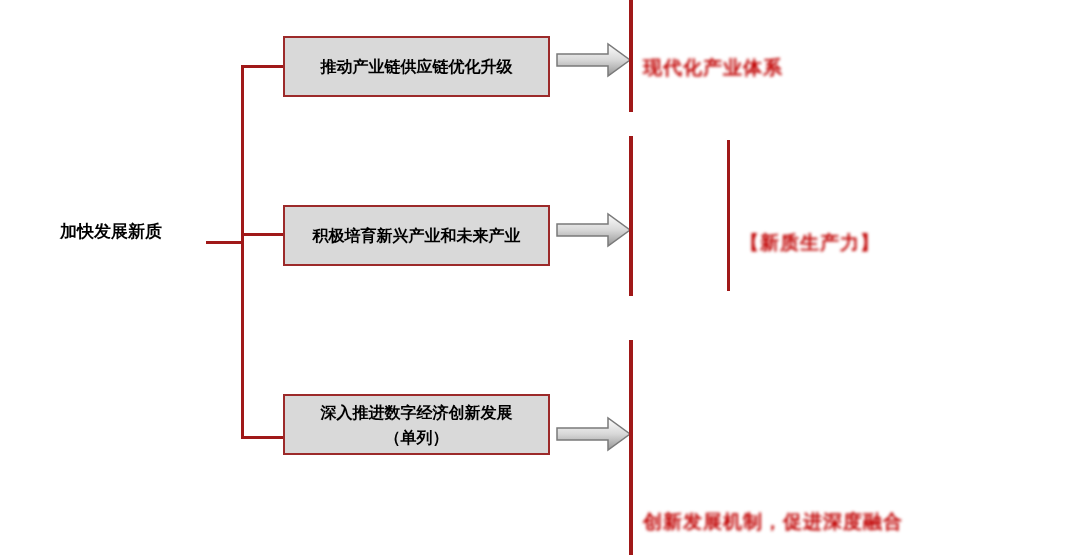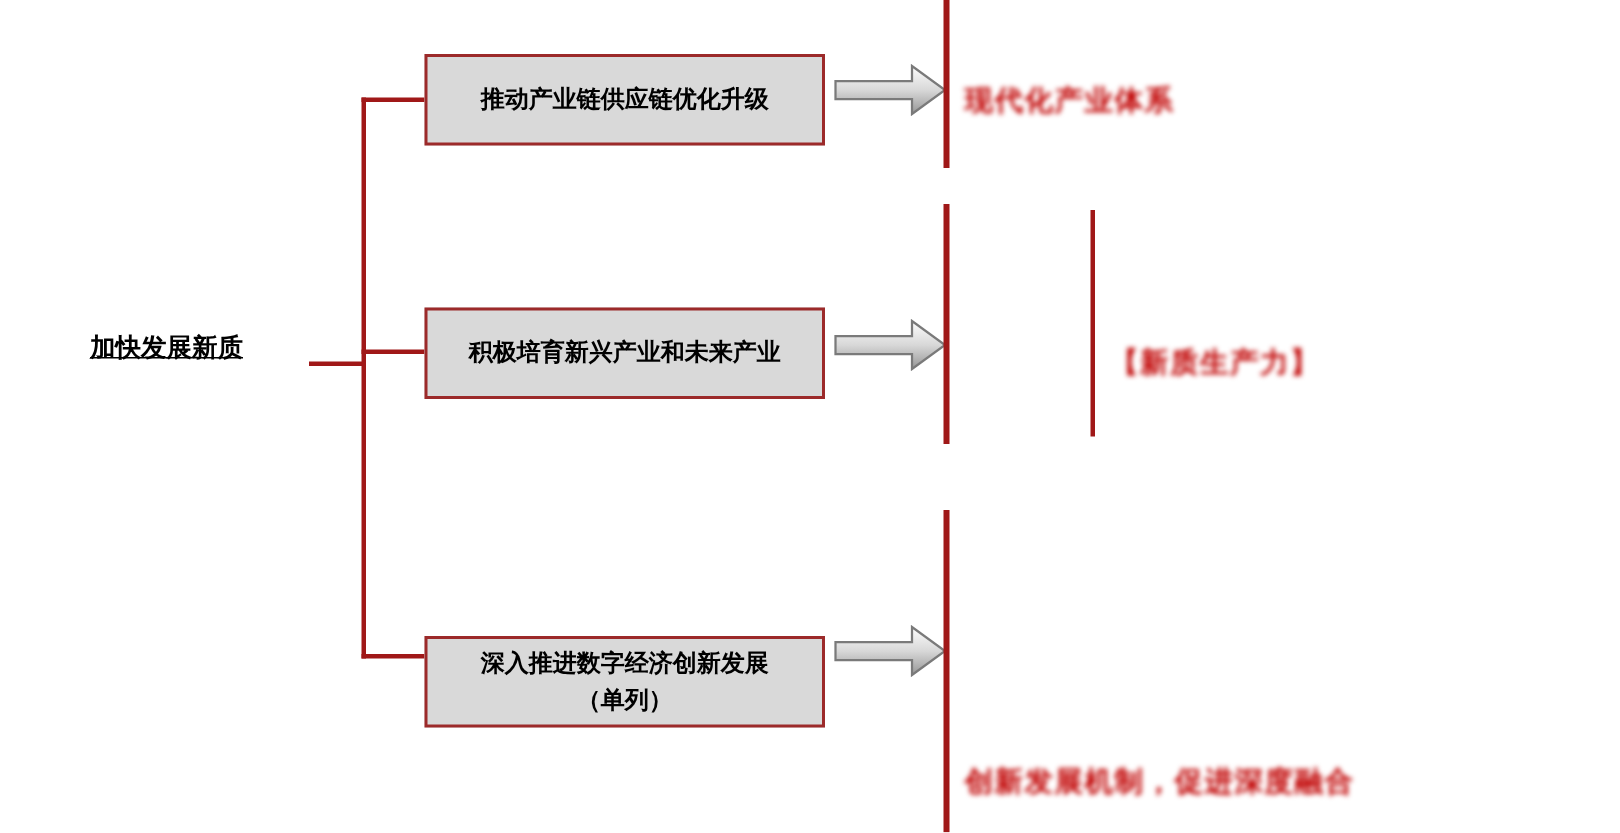--- a/index.html
+++ b/index.html
@@ -20,21 +20,20 @@
   .root-label {
     position: absolute;
     left: 28px;
     top: 220px;
     width: 166px;
     text-align: center;
     font-size: 17px;
     font-weight: bold;
     color: #000000;
     line-height: 23px;
-    text-decoration: underline;
   }
 
   
   .hline, .vline {
     position: absolute;
     background: var(--connector, #a01818);
   }
 
   
   .node-box {
@@ -99,21 +98,21 @@
   <div class="hline" style="left:241px; top:65px; width:42px; height:3px;"></div>
   <div class="hline" style="left:241px; top:233px; width:42px; height:3px;"></div>
   <div class="hline" style="left:241px; top:436px; width:42px; height:3px;"></div>
 
   <div class="node-box" style="top:205px;">
     <div>积极培育新兴产业和未来产业</div>
   </div>
   <div class="node-box" style="top:36px;">
     <div>推动产业链供应链优化升级</div>
   </div>
-  <div class="node-box" style="top:424px;font-family:Liberation Serif, serif;">
+  <div class="node-box" style="top:394px;font-family:Liberation Serif, serif;">
     <div>深入推进数字经济创新发展</div>
     <div>（单列）</div>
   </div>
 
   <svg class="arrow" style="top:40px;" viewBox="0 0 76 40">
     <polygon points="1,14 52,14 52,4 74,20 52,36 52,26 1,26" fill="url(#arrowGrad)" stroke="#7a7a7a" stroke-width="1.5"></polygon>
   </svg>
   <svg class="arrow" style="top:210px;" viewBox="0 0 76 40">
     <polygon points="1,14 52,14 52,4 74,20 52,36 52,26 1,26" fill="url(#arrowGrad)" stroke="#7a7a7a" stroke-width="1.5"></polygon>
   </svg>

